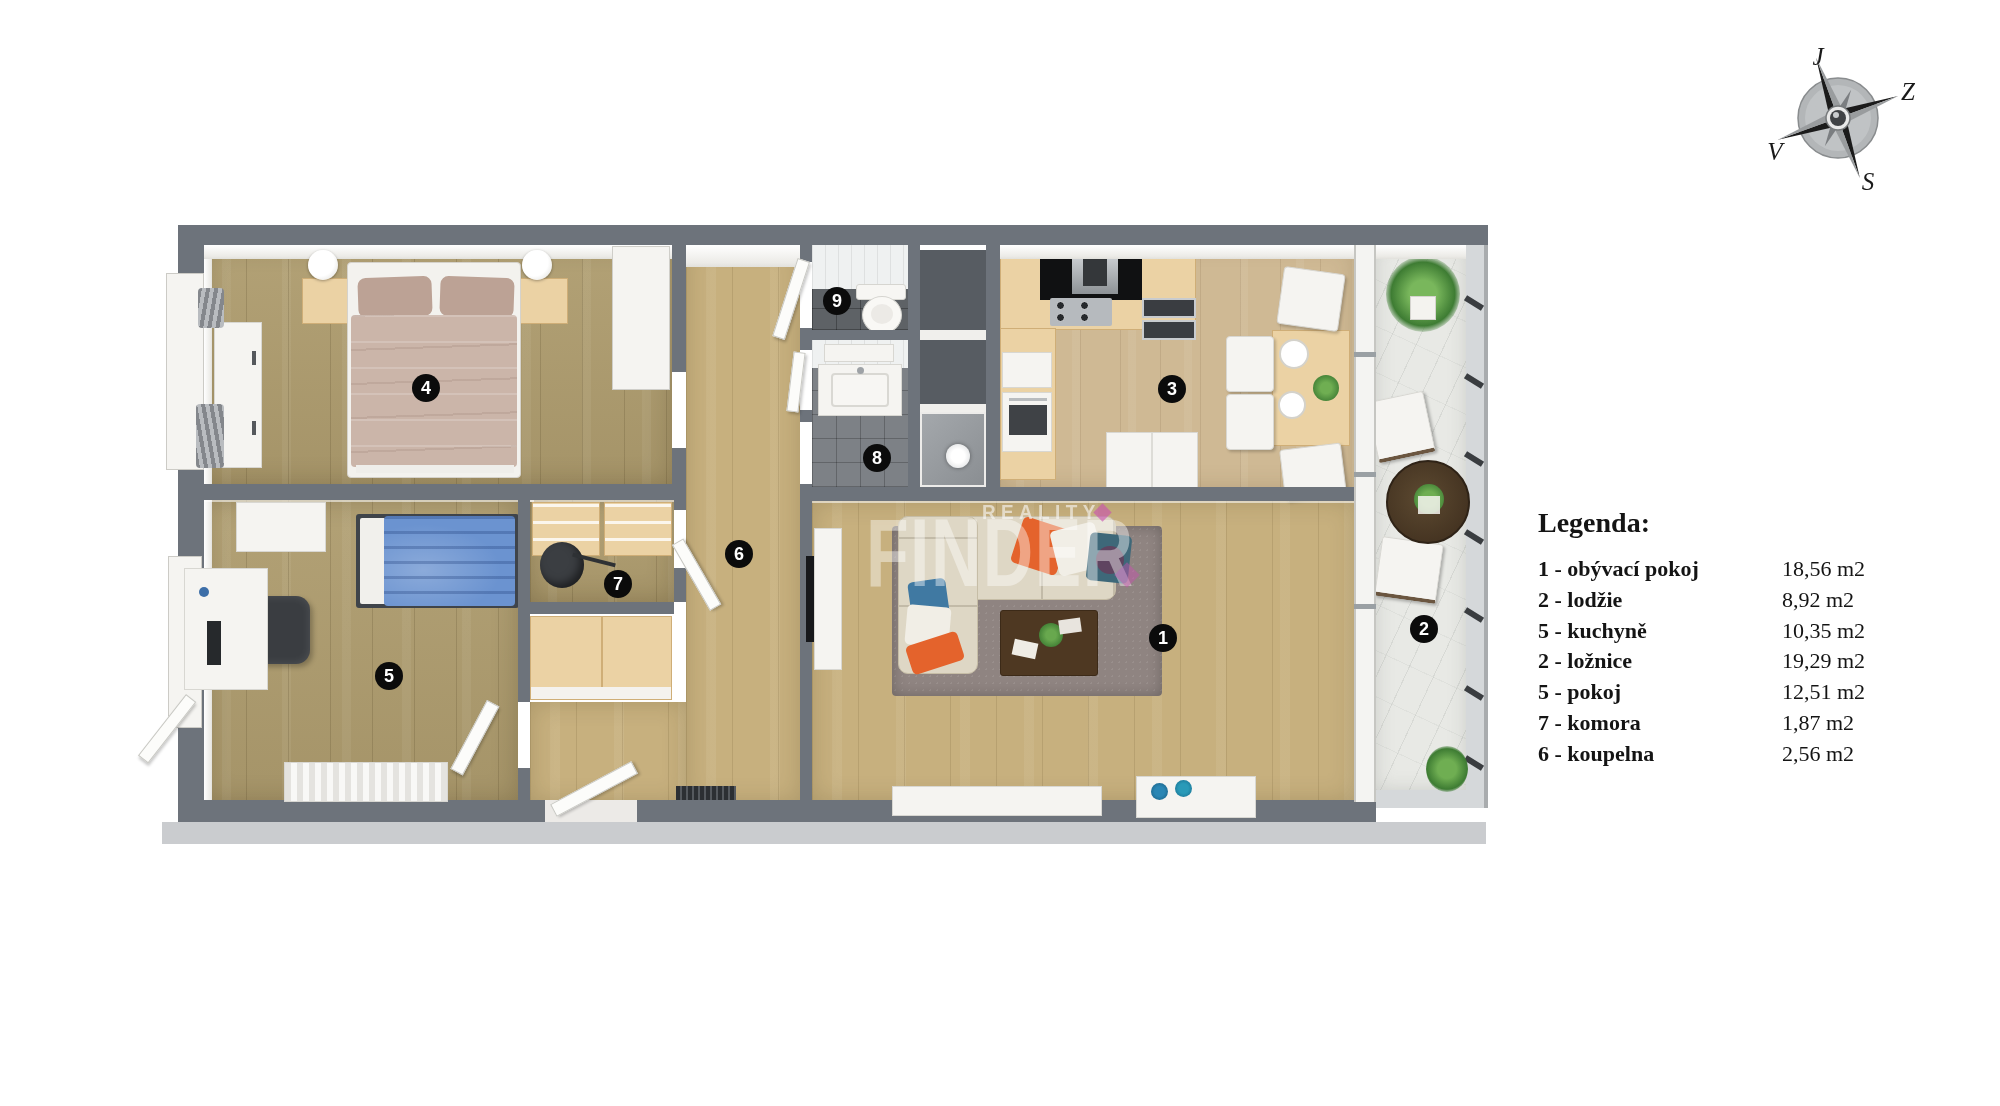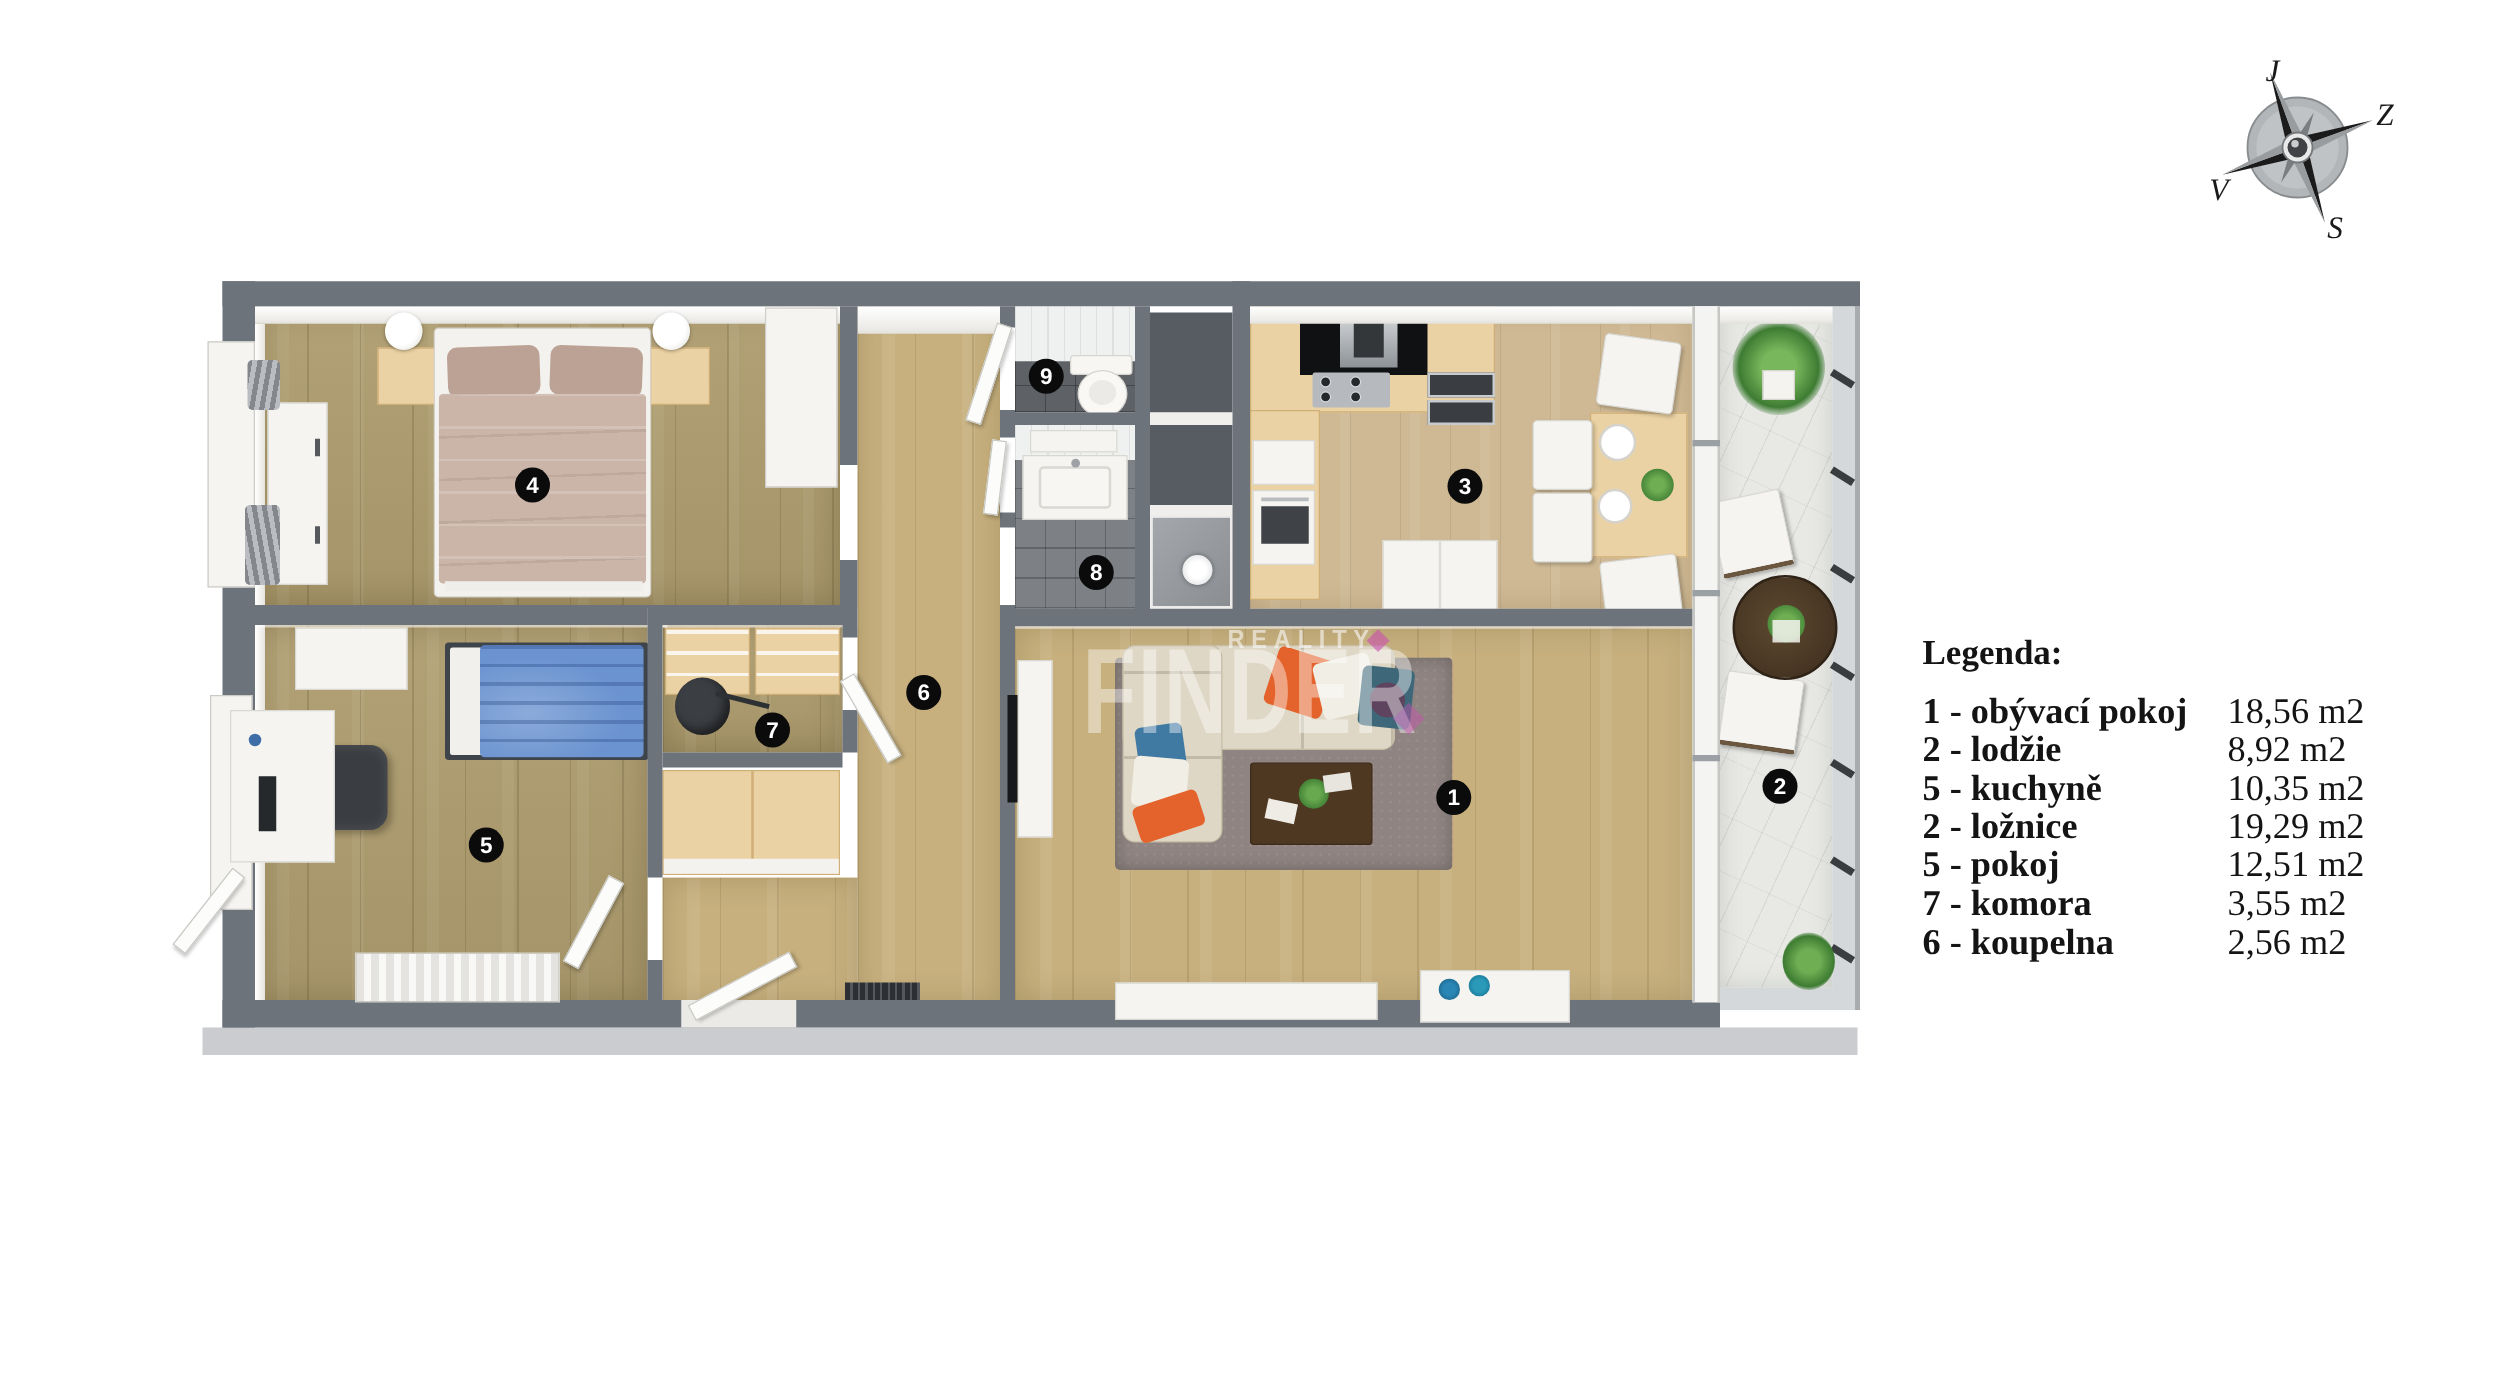--- a/index.html
+++ b/index.html
@@ -43,21 +43,21 @@
   .woodf{background:#ebd2a4;border:1px solid #cfae77;}
   .leaf{background:#fcfcfa;border:1px solid #c8c8c3;box-shadow:2px 2px 3px rgba(0,0,0,.22);z-index:5;}
   .badge{z-index:6;width:28px;height:28px;border-radius:50%;background:#0b0b0b;color:#fff;
          font:bold 18px/28px "Liberation Sans",sans-serif;text-align:center;
          transform:translate(-50%,-50%);}
   
   .legend{position:absolute;left:1538px;top:506px;width:420px;color:#141414;
           font-family:"Liberation Serif",serif;z-index:8;}
   .legend .ltitle{font-size:28px;font-weight:bold;line-height:34px;}
   .legend .rows{margin-top:14px;}
-  .legend .lrow{display:flex;font-size:29px;line-height:30.8px;}
+  .legend .lrow{display:flex;font-size:22px;line-height:30.8px;}
   .legend .llabel{font-weight:bold;width:244px;}
   .legend .larea{font-weight:normal;}
   
   .wm{z-index:7;pointer-events:none;}
   .wm-sub{left:982px;top:500px;font:bold 21px "Liberation Sans",sans-serif;
           letter-spacing:6px;color:rgba(250,250,250,.60);transform:scaleX(.9);transform-origin:left top;}
   .wm-main{left:866px;top:504px;font:bold 97px/1 "Liberation Sans",sans-serif;letter-spacing:2px;
            color:rgba(255,255,255,.42);transform:scaleX(.72);transform-origin:left top;}
   .wm-diamond{background:#c94fb0;transform:rotate(45deg);}
   .compass-letter{font:italic 25px "Liberation Serif",serif;fill:#1a1a1a;}
@@ -329,21 +329,21 @@
       <div class="lrow">
           <span class="llabel">2 - ložnice</span>
           <span class="larea">19,29 m2</span>
         </div>
       <div class="lrow">
           <span class="llabel">5 - pokoj</span>
           <span class="larea">12,51 m2</span>
         </div>
       <div class="lrow">
           <span class="llabel">7 - komora</span>
-          <span class="larea">3,55 m2</span>
+          <span class="larea">1,87 m2</span>
         </div>
       <div class="lrow">
           <span class="llabel">6 - koupelna</span>
           <span class="larea">2,56 m2</span>
         </div>
     </div>
   </div>
 
 </div>
 

